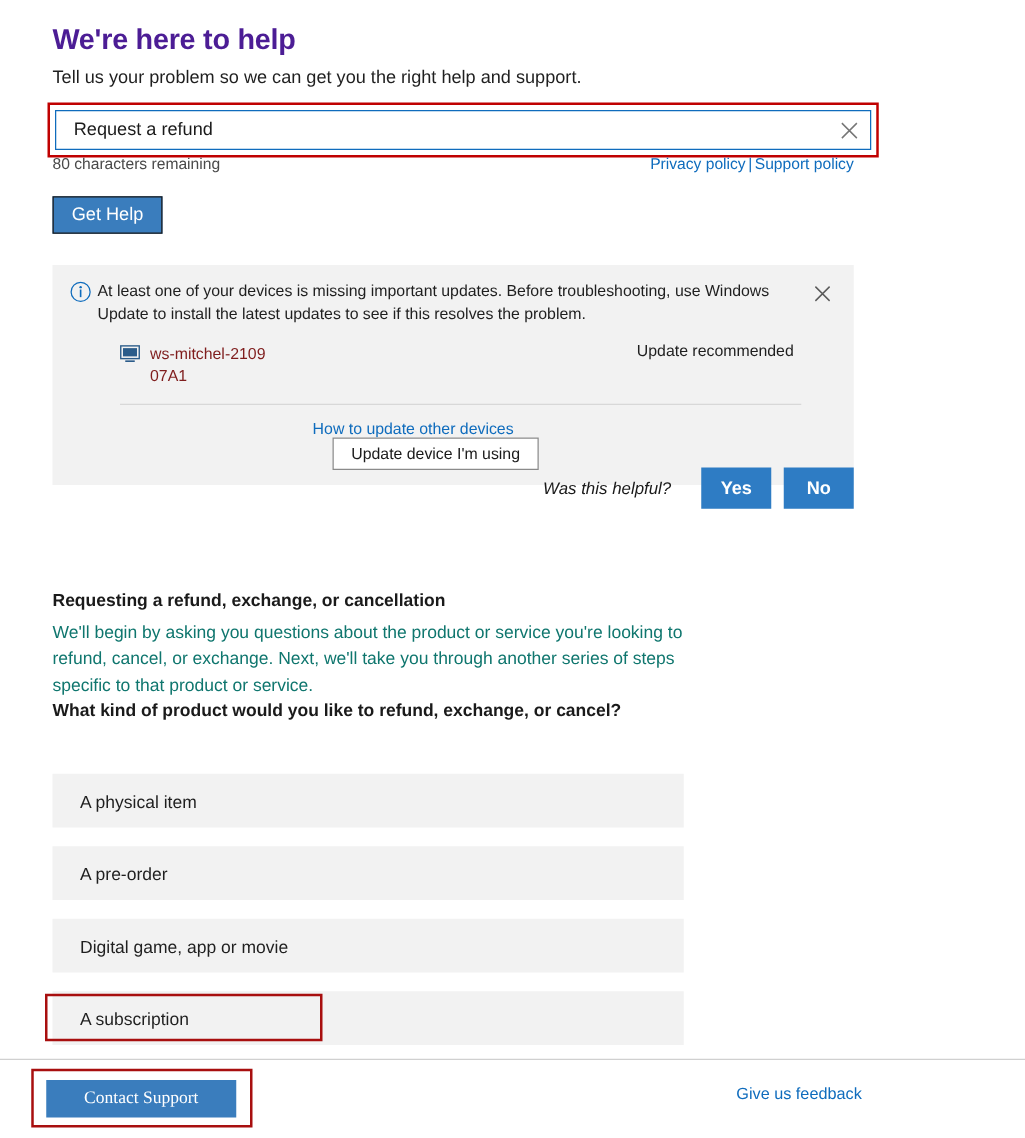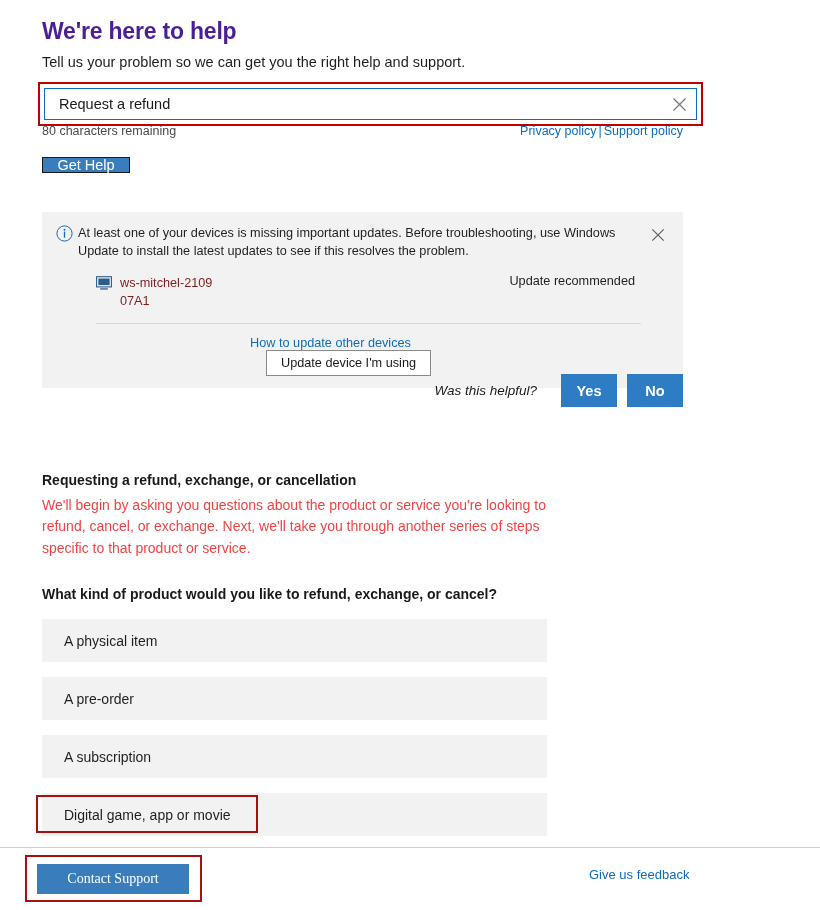--- a/index.html
+++ b/index.html
@@ -115,21 +115,21 @@
     color: #0f6cbd;
     padding: 0 2px;
   }
 
   
   .get-help-btn {
     position: absolute;
     left: 42px;
     top: 157px;
     width: 88px;
-    height: 16px;
+    height: 30px;
     background: #3a7dbd;
     border: 1px solid #1a1a1a;
     color: #ffffff;
     font-family: "Liberation Sans", sans-serif;
     font-size: 14.5px;
     display: flex;
     align-items: center;
     justify-content: center;
     cursor: pointer;
     box-sizing: border-box;
@@ -273,28 +273,28 @@
   }
   .content-title {
     font-size: 14px;
     font-weight: bold;
     color: #1a1a1a;
     margin: 0 0 7px 0;
   }
   .content-para {
     font-size: 14px;
     line-height: 1.52;
-    color: #ef4444;
+    color: #0f766e;
     margin: 0;
   }
 
   .question {
     position: absolute;
     left: 42px;
-    top: 586px;
+    top: 560px;
     width: 540px;
     font-size: 14px;
     font-weight: bold;
     color: #1a1a1a;
   }
 
   
   .options {
     position: absolute;
     left: 42px;
@@ -449,22 +449,22 @@
   <div class="content">
     <div class="content-title">Requesting a refund, exchange, or cancellation</div>
     <p class="content-para">We'll begin by asking you questions about the product or service you're looking to refund, cancel, or exchange. Next, we'll take you through another series of steps specific to that product or service.</p>
   </div>
 
   <div class="question">What kind of product would you like to refund, exchange, or cancel?</div>
 
   <div class="options">
     <div class="option-row">A physical item</div>
     <div class="option-row">A pre-order</div>
+    <div class="option-row">Digital game, app or movie</div>
     <div class="option-row">A subscription</div>
-    <div class="option-row">Digital game, app or movie</div>
   </div>
 
   <div class="annot annot-option"></div>
 
   <div class="footer-divider"></div>
   <button class="contact-btn">Contact Support</button>
   <div class="annot annot-contact"></div>
   <a class="feedback-link">Give us feedback</a>
 
 </div>

